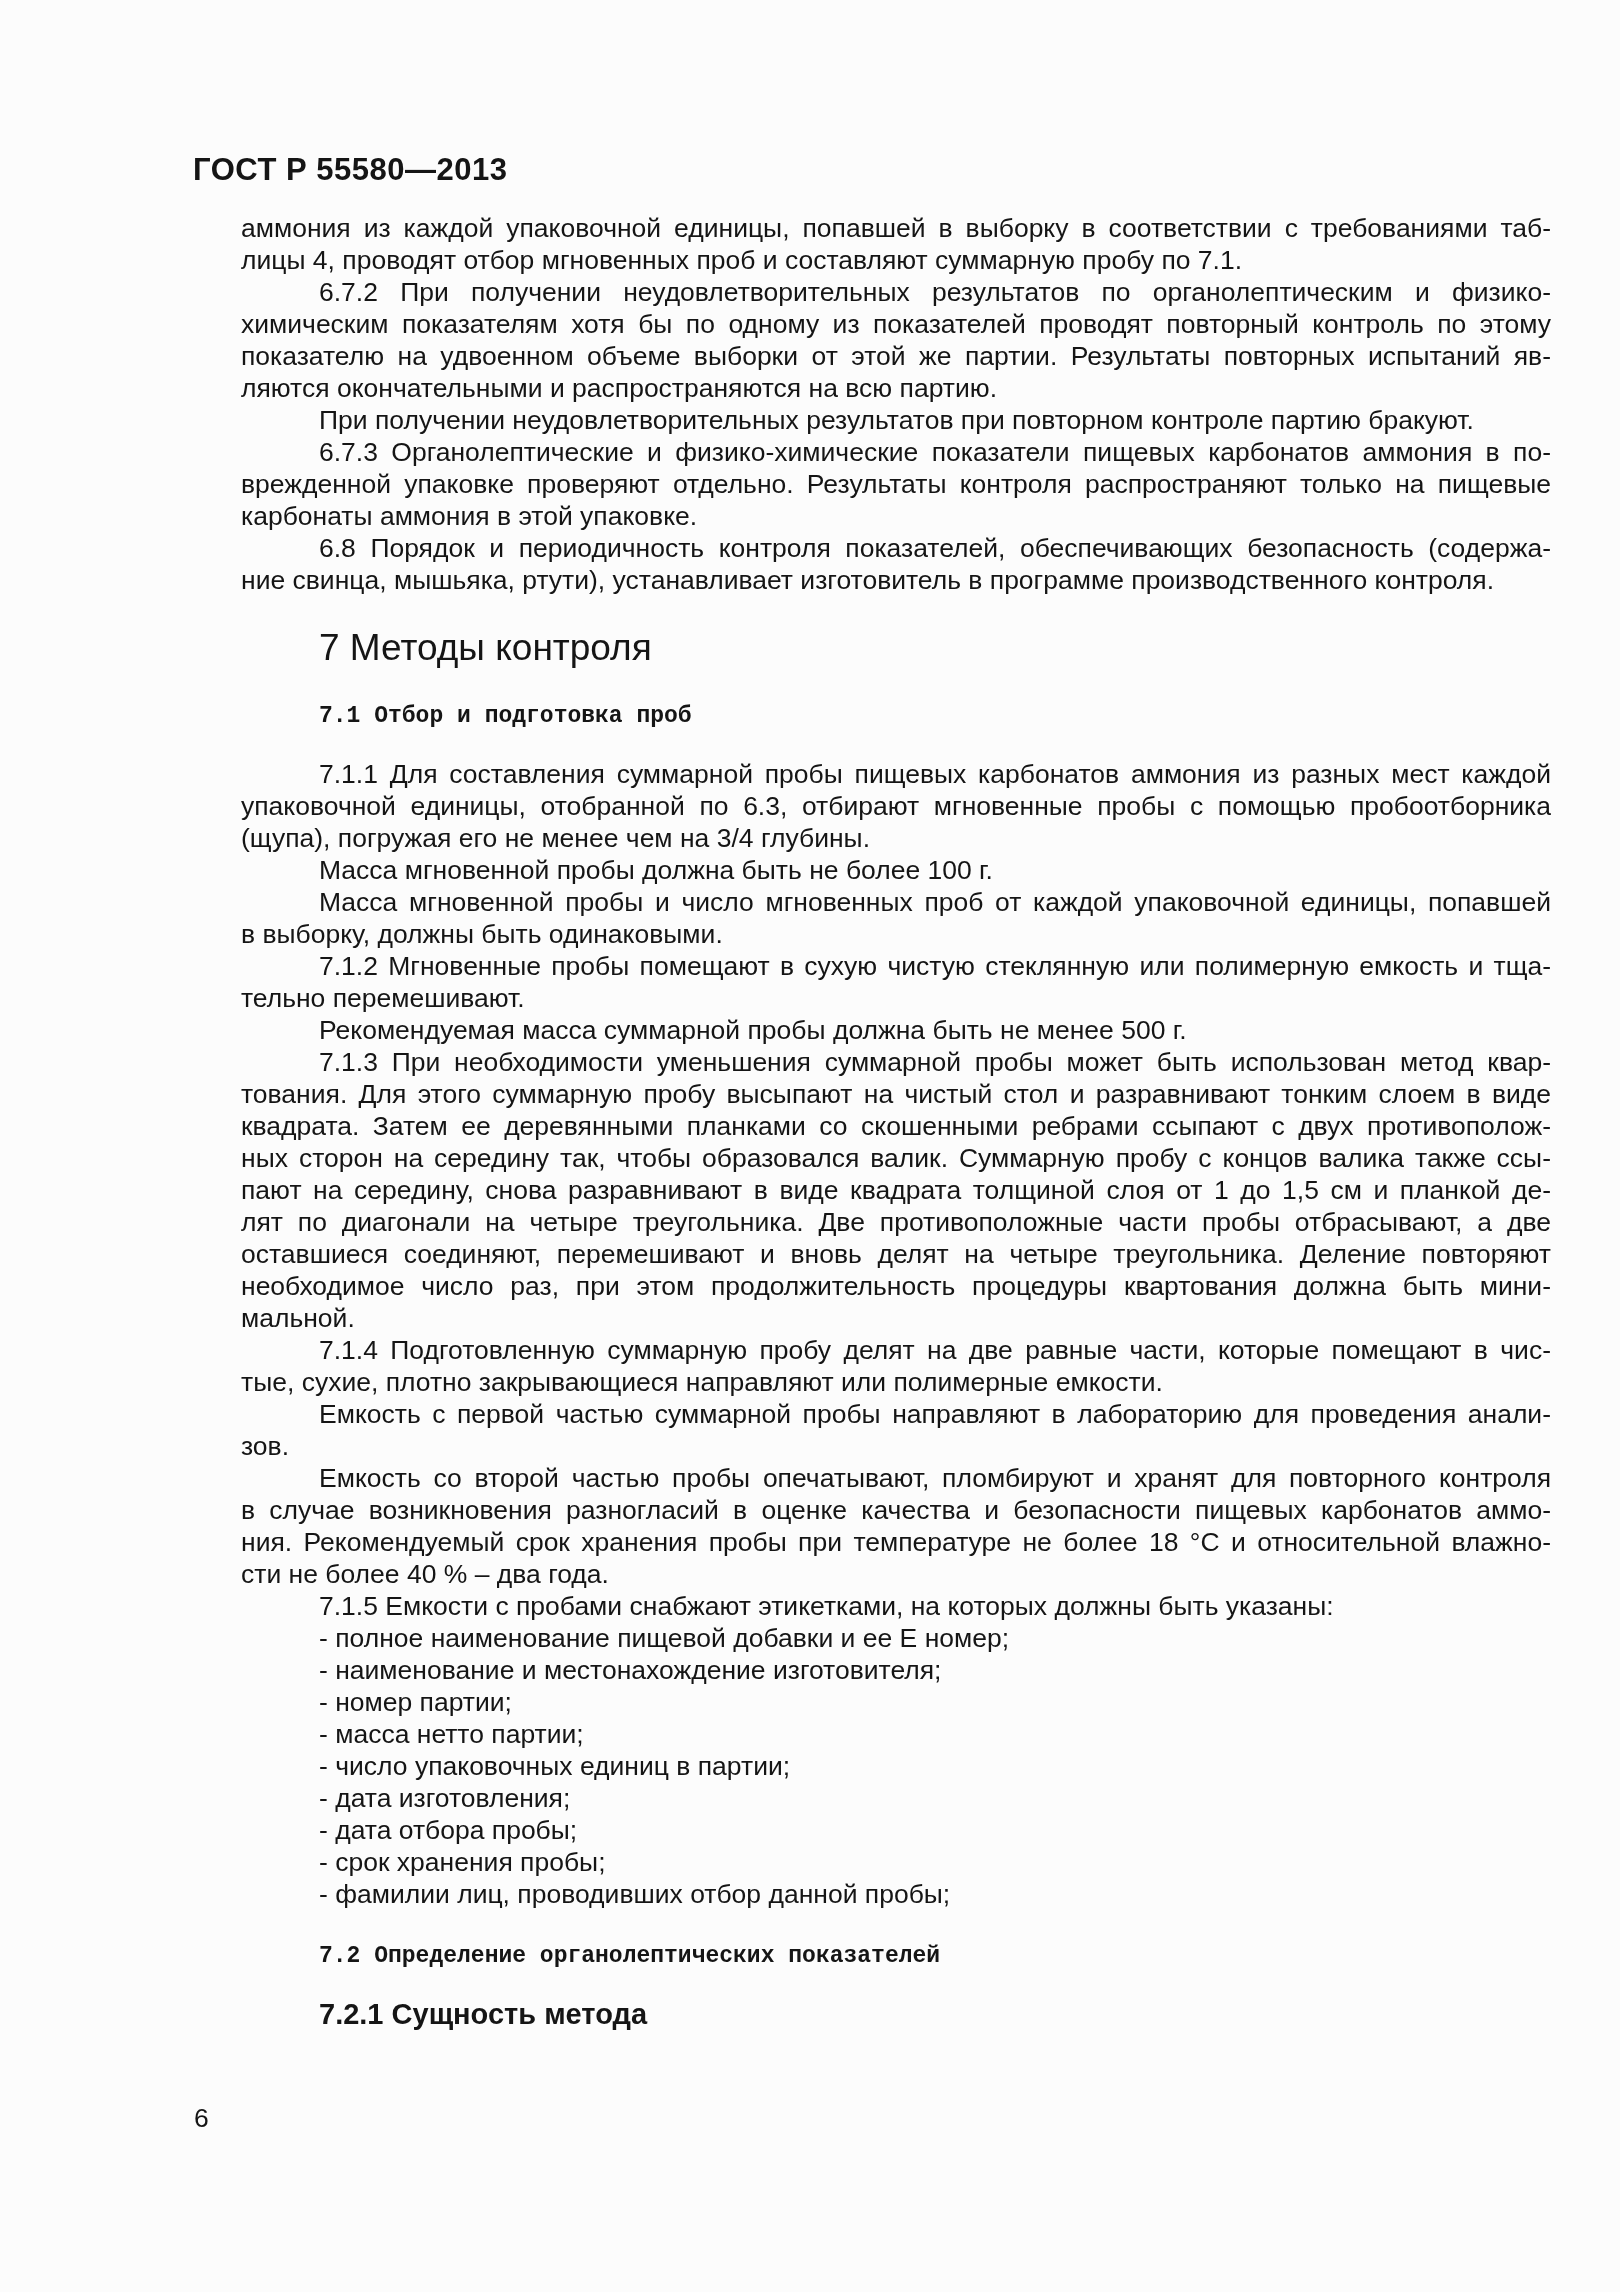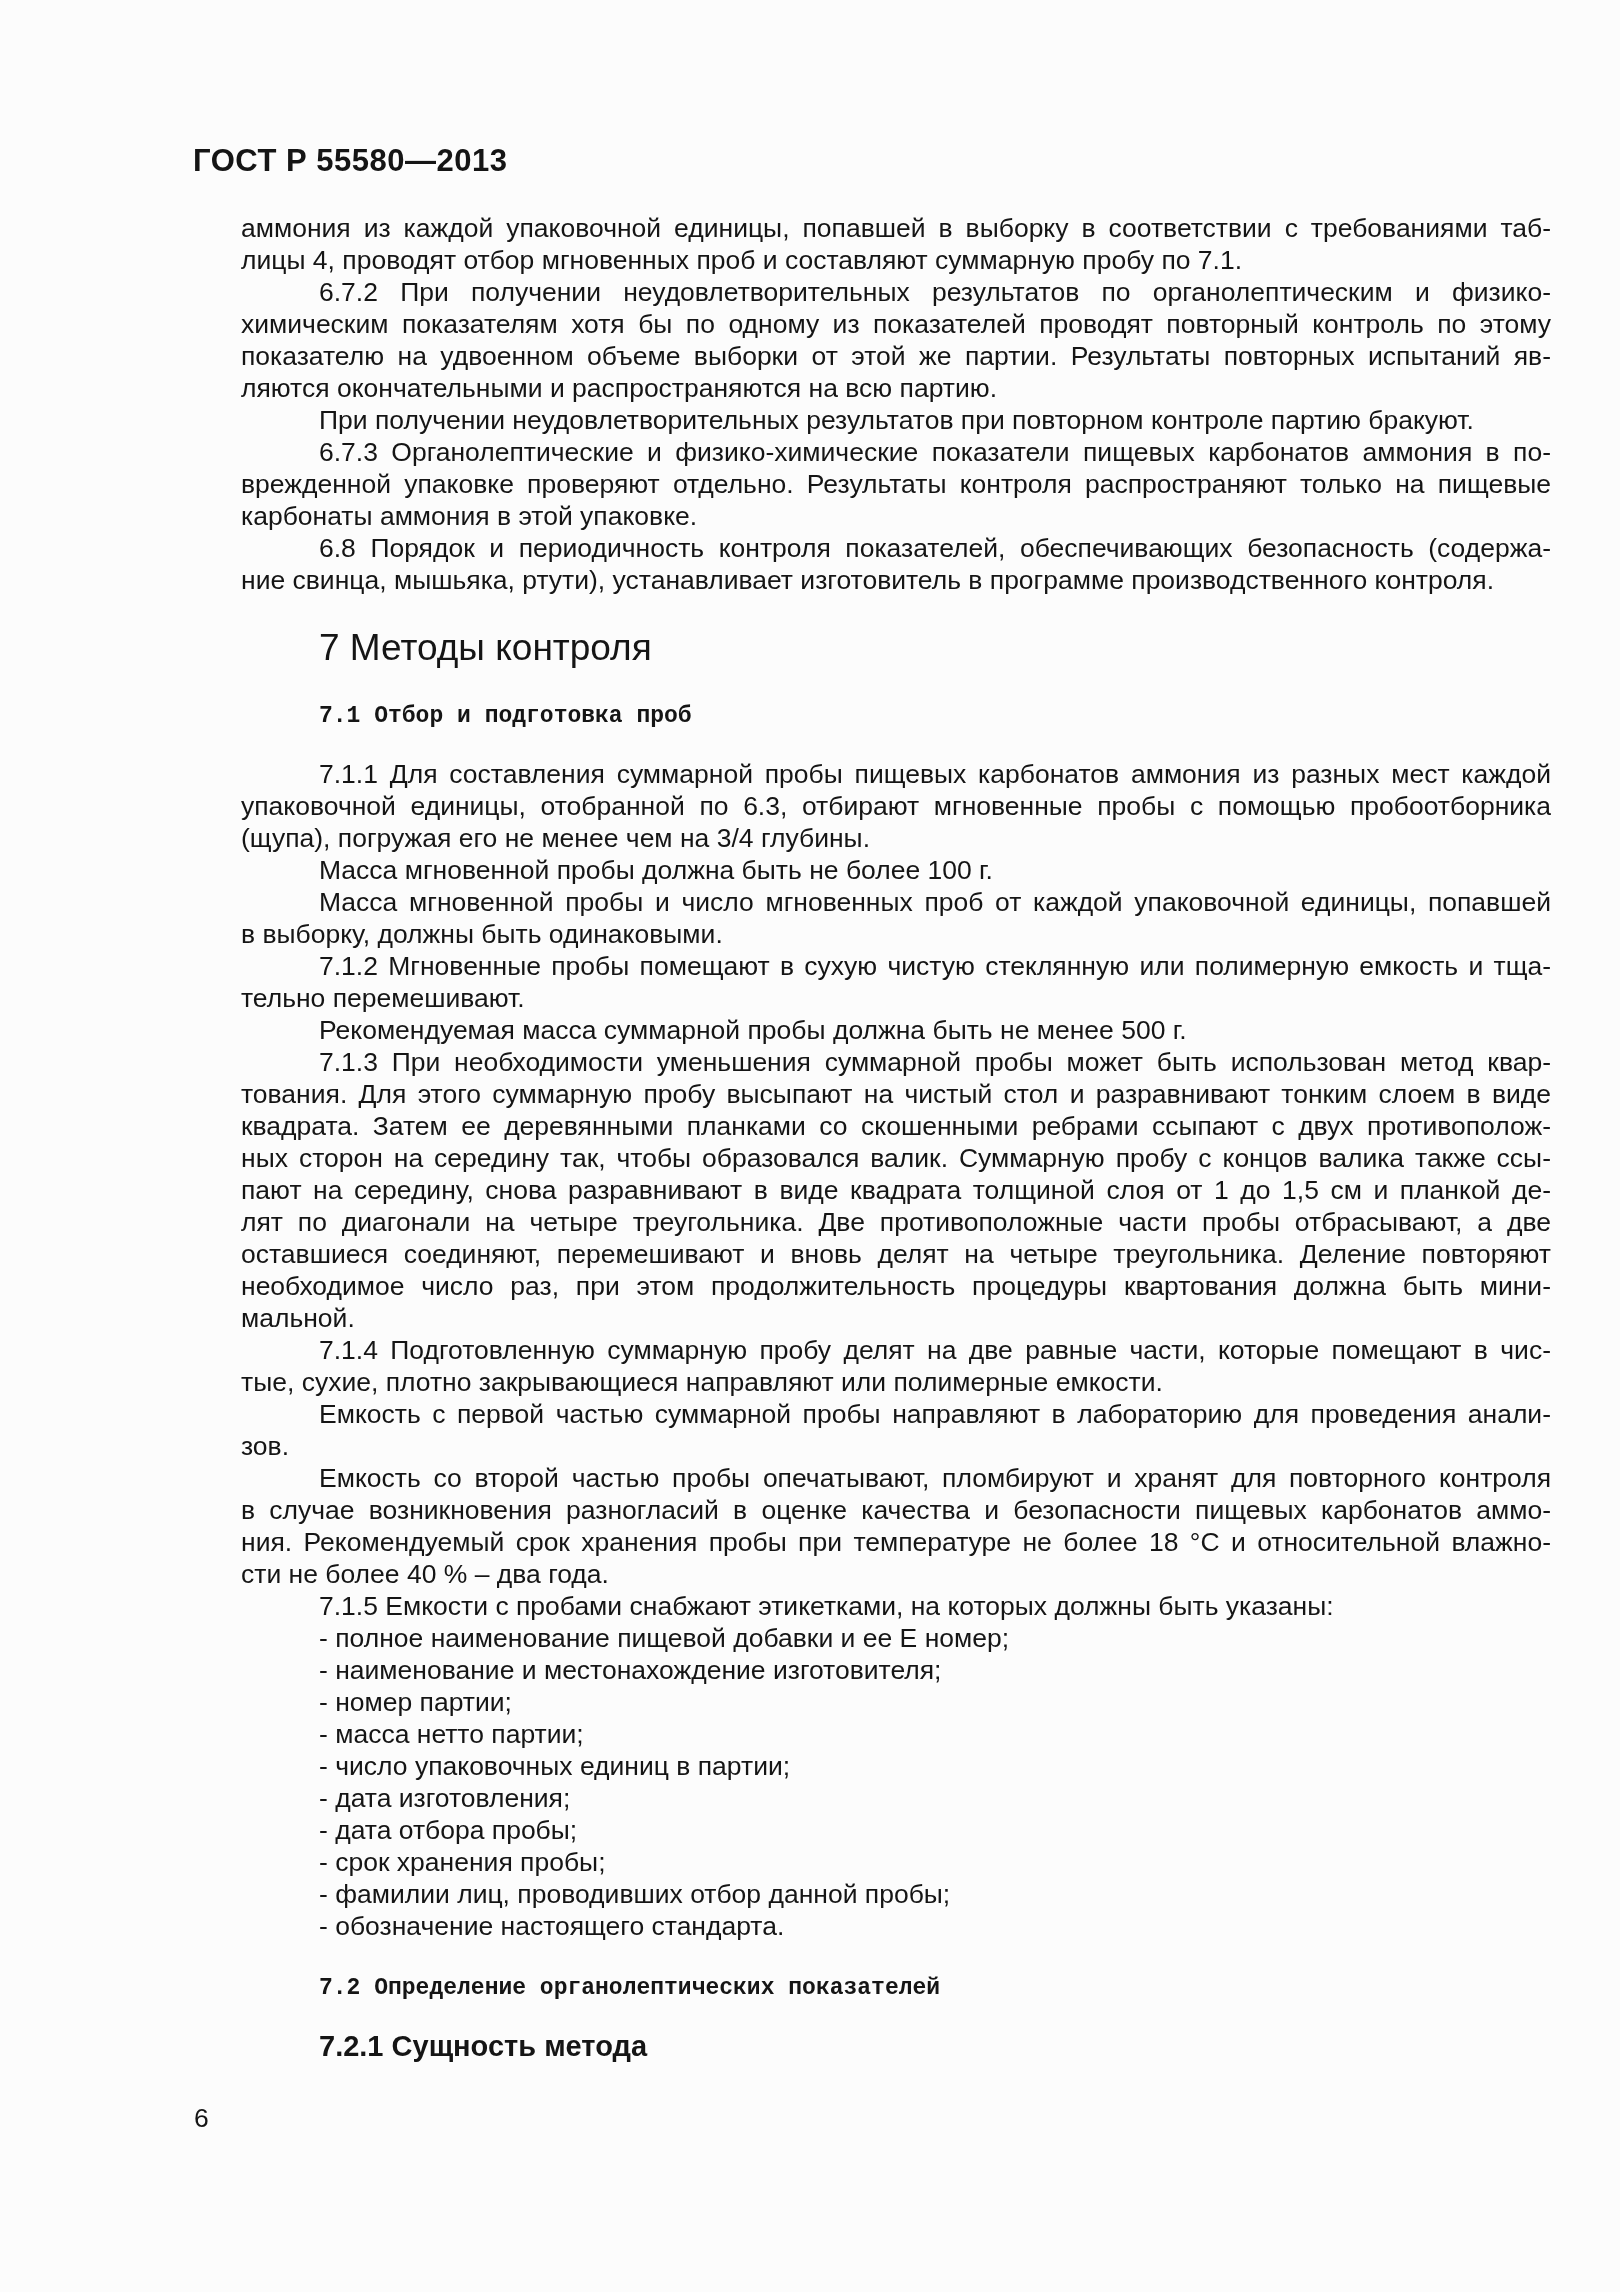--- a/index.html
+++ b/index.html
@@ -8,21 +8,21 @@
     width: 1620px;
     height: 2293px;
     background: #fcfcfc;
     font-family: "Liberation Sans", sans-serif;
     color: #151515;
     overflow: hidden;
   }
   .doc-header {
     position: absolute;
     left: 193px;
-    top: 143px;
+    top: 152px;
     font-size: 31px;
     font-weight: bold;
     letter-spacing: 0.5px;
     white-space: nowrap;
   }
   .doc-body {
     position: absolute;
     left: 193px;
     top: 212px;
     width: 1310px;
@@ -166,23 +166,20 @@
       </div>
       <div class="block block-li">
         <div class="line">- дата отбора пробы;</div>
       </div>
       <div class="block block-li">
         <div class="line">- срок хранения пробы;</div>
       </div>
       <div class="block block-li">
         <div class="line">- фамилии лиц, проводивших отбор данной пробы;</div>
       </div>
-      <div class="block block-li">
-        <div class="line">- обозначение настоящего стандарта.</div>
-      </div>
       <div class="block block-h2">
         <div class="line">7.2 Определение органолептических показателей</div>
       </div>
       <div class="block block-h3">
         <div class="line">7.2.1 Сущность метода</div>
       </div>
     </div>
 
   <div class="page-number">6</div>
 </div>

